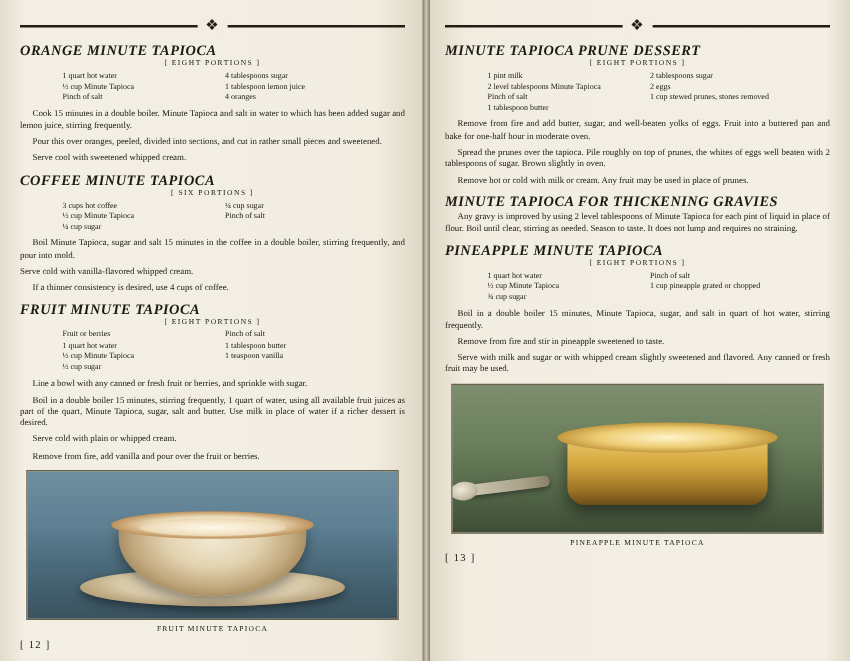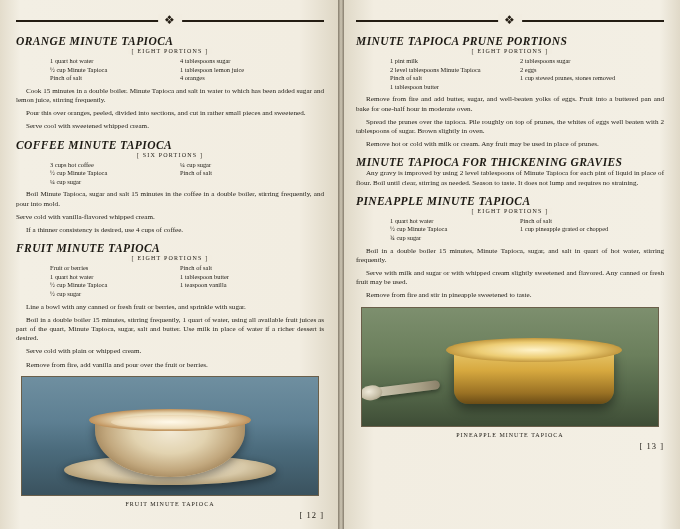--- a/index.html
+++ b/index.html
@@ -231,21 +231,21 @@
     border-radius: 50%;
   }
   .caption {
     font-size: 6px;
     letter-spacing: 1px;
     text-align: center;
     margin-top: 5px;
     color: #1d1a14;
   }
   .folio {
-    text-align: right;
+    text-align: left;
     font-size: 8.5px;
     margin-top: 3px;
     color: #1d1a14;
     letter-spacing: 1px;
   }
 </style>
 </head>
 <body>
 
 <div class="spread">
@@ -336,21 +336,21 @@
   <div class="gutter"></div>
 
   <div class="page right">
     <div class="inner">
       <div class="ornament">
         <div class="bar"></div>
         <div class="diamond">❖</div>
       </div>
 
       <div>
-        <h2 class="recipe-title">MINUTE TAPIOCA PRUNE PORTIONS</h2>
+        <h2 class="recipe-title">MINUTE TAPIOCA PRUNE DESSERT</h2>
         <div class="portions"><span class="txt">[ EIGHT PORTIONS ]</span></div>
         <div class="ing">
           <div class="col c1">
             <div>1 pint milk</div>
             <div>2 level tablespoons Minute Tapioca</div>
             <div>Pinch of salt</div>
             <div>1 tablespoon butter</div>
           </div>
           <div class="col c2">
             <div>2 tablespoons sugar</div>
@@ -376,22 +376,22 @@
             <div>1 quart hot water</div>
             <div>½ cup Minute Tapioca</div>
             <div>¾ cup sugar</div>
           </div>
           <div class="col c2">
             <div>Pinch of salt</div>
             <div>1 cup pineapple grated or chopped</div>
           </div>
         </div>
         <p class="body">Boil in a double boiler 15 minutes, Minute Tapioca, sugar, and salt in quart of hot water, stirring frequently.</p>
+        <p class="body">Remove from fire and stir in pineapple sweetened to taste.</p>
         <p class="body">Serve with milk and sugar or with whipped cream slightly sweetened and flavored.  Any canned or fresh fruit may be used.</p>
-        <p class="body">Remove from fire and stir in pineapple sweetened to taste.</p>
       </div>
 
       <div class="figure">
         <div class="photo right-photo">
           <div class="spoon-right"></div>
           <div class="dish-right">
             <div class="top"></div>
           </div>
         </div>
         <div class="caption">PINEAPPLE MINUTE TAPIOCA</div>

